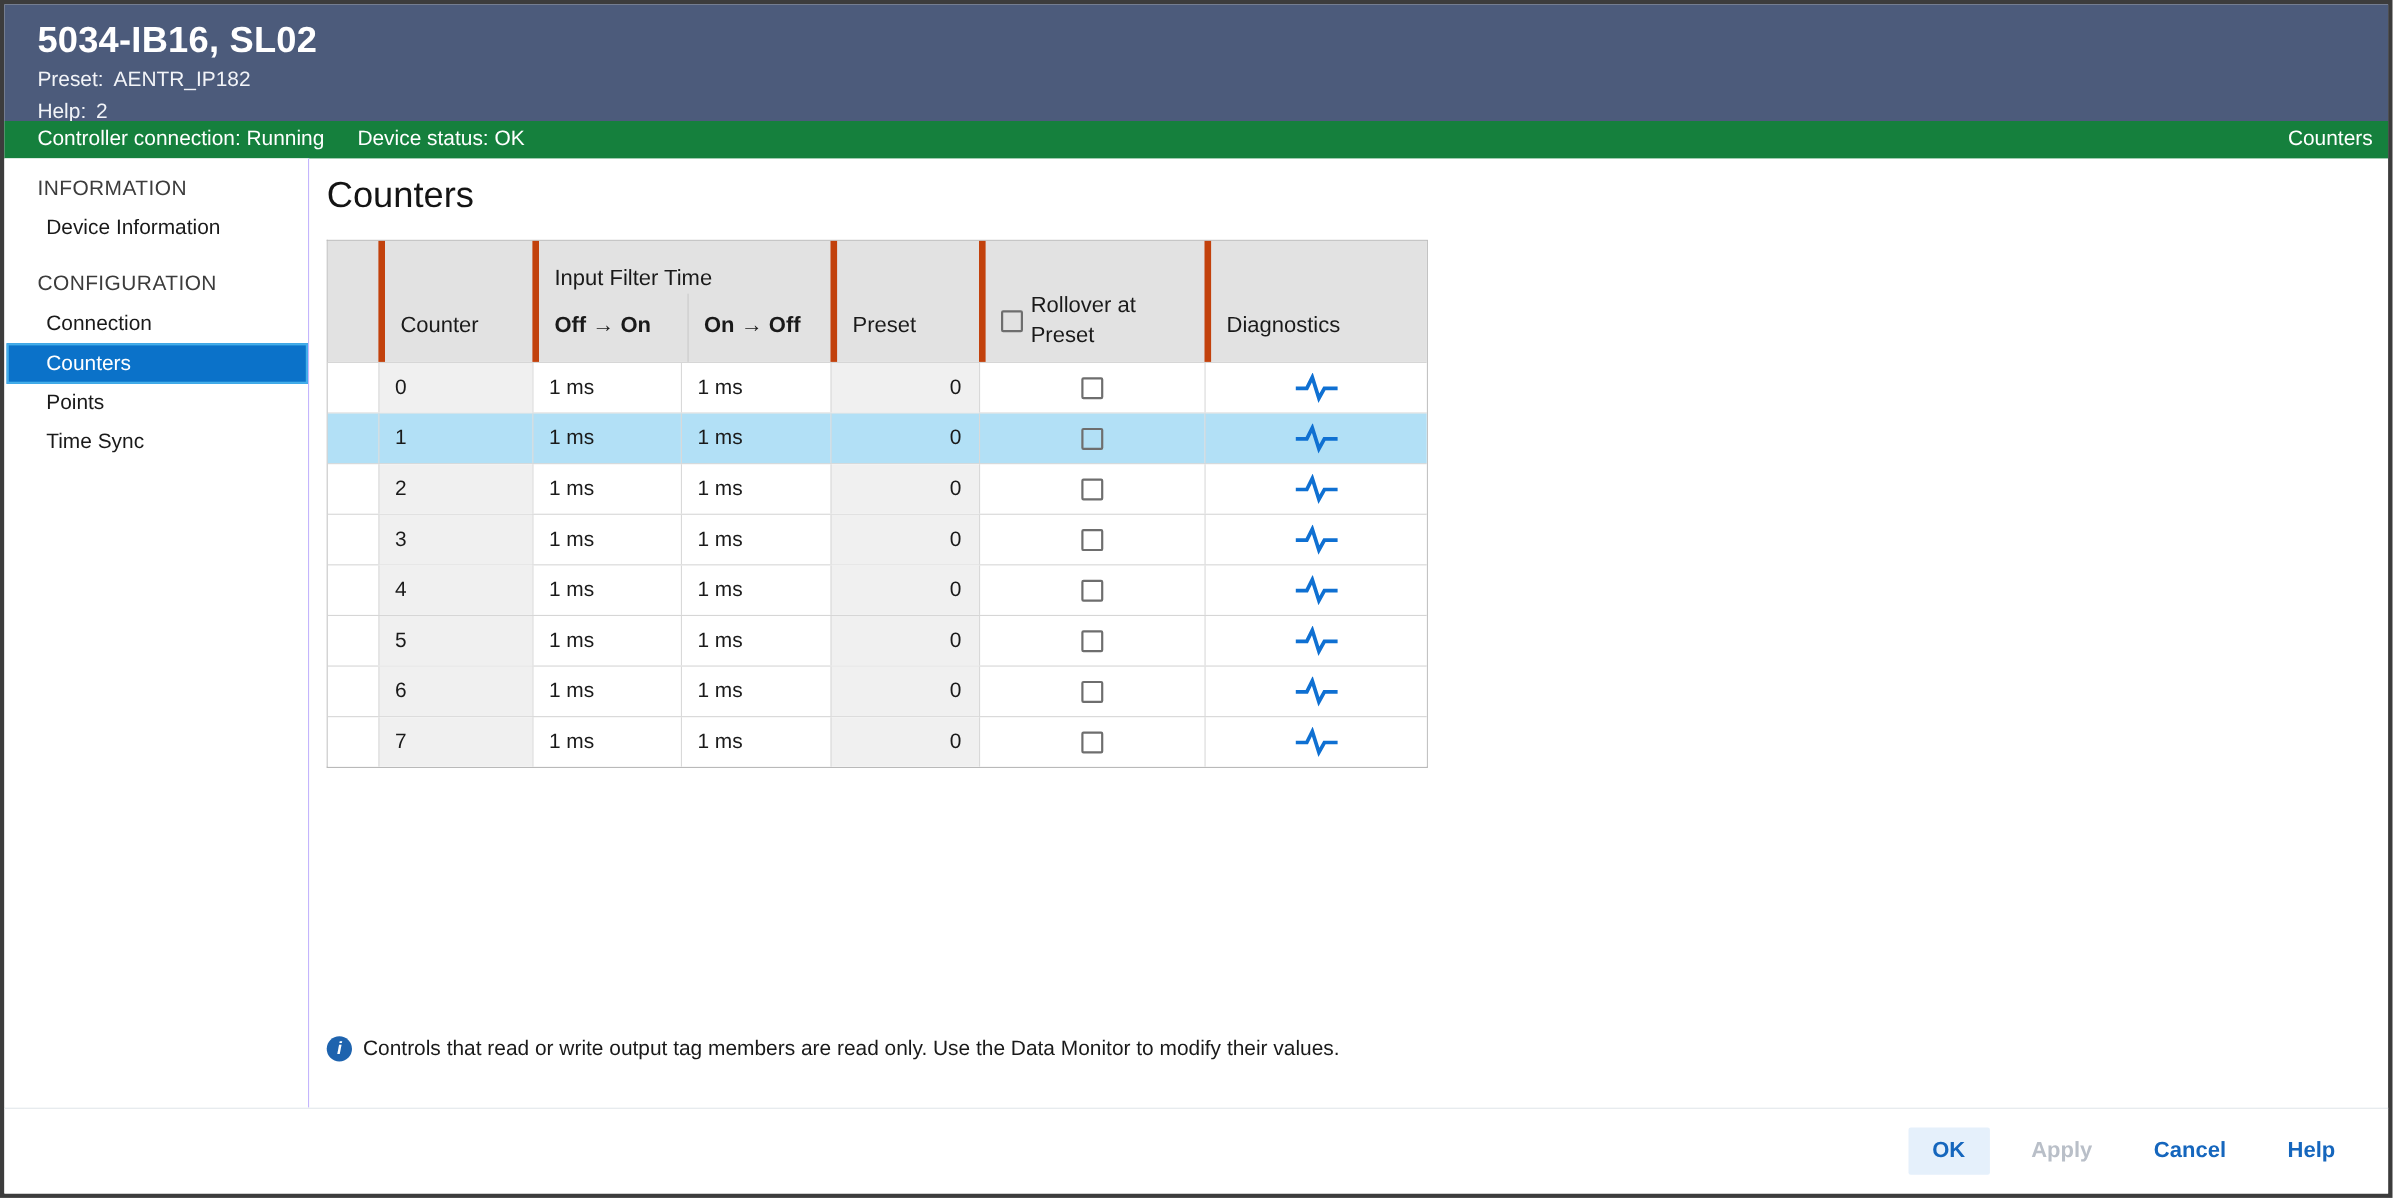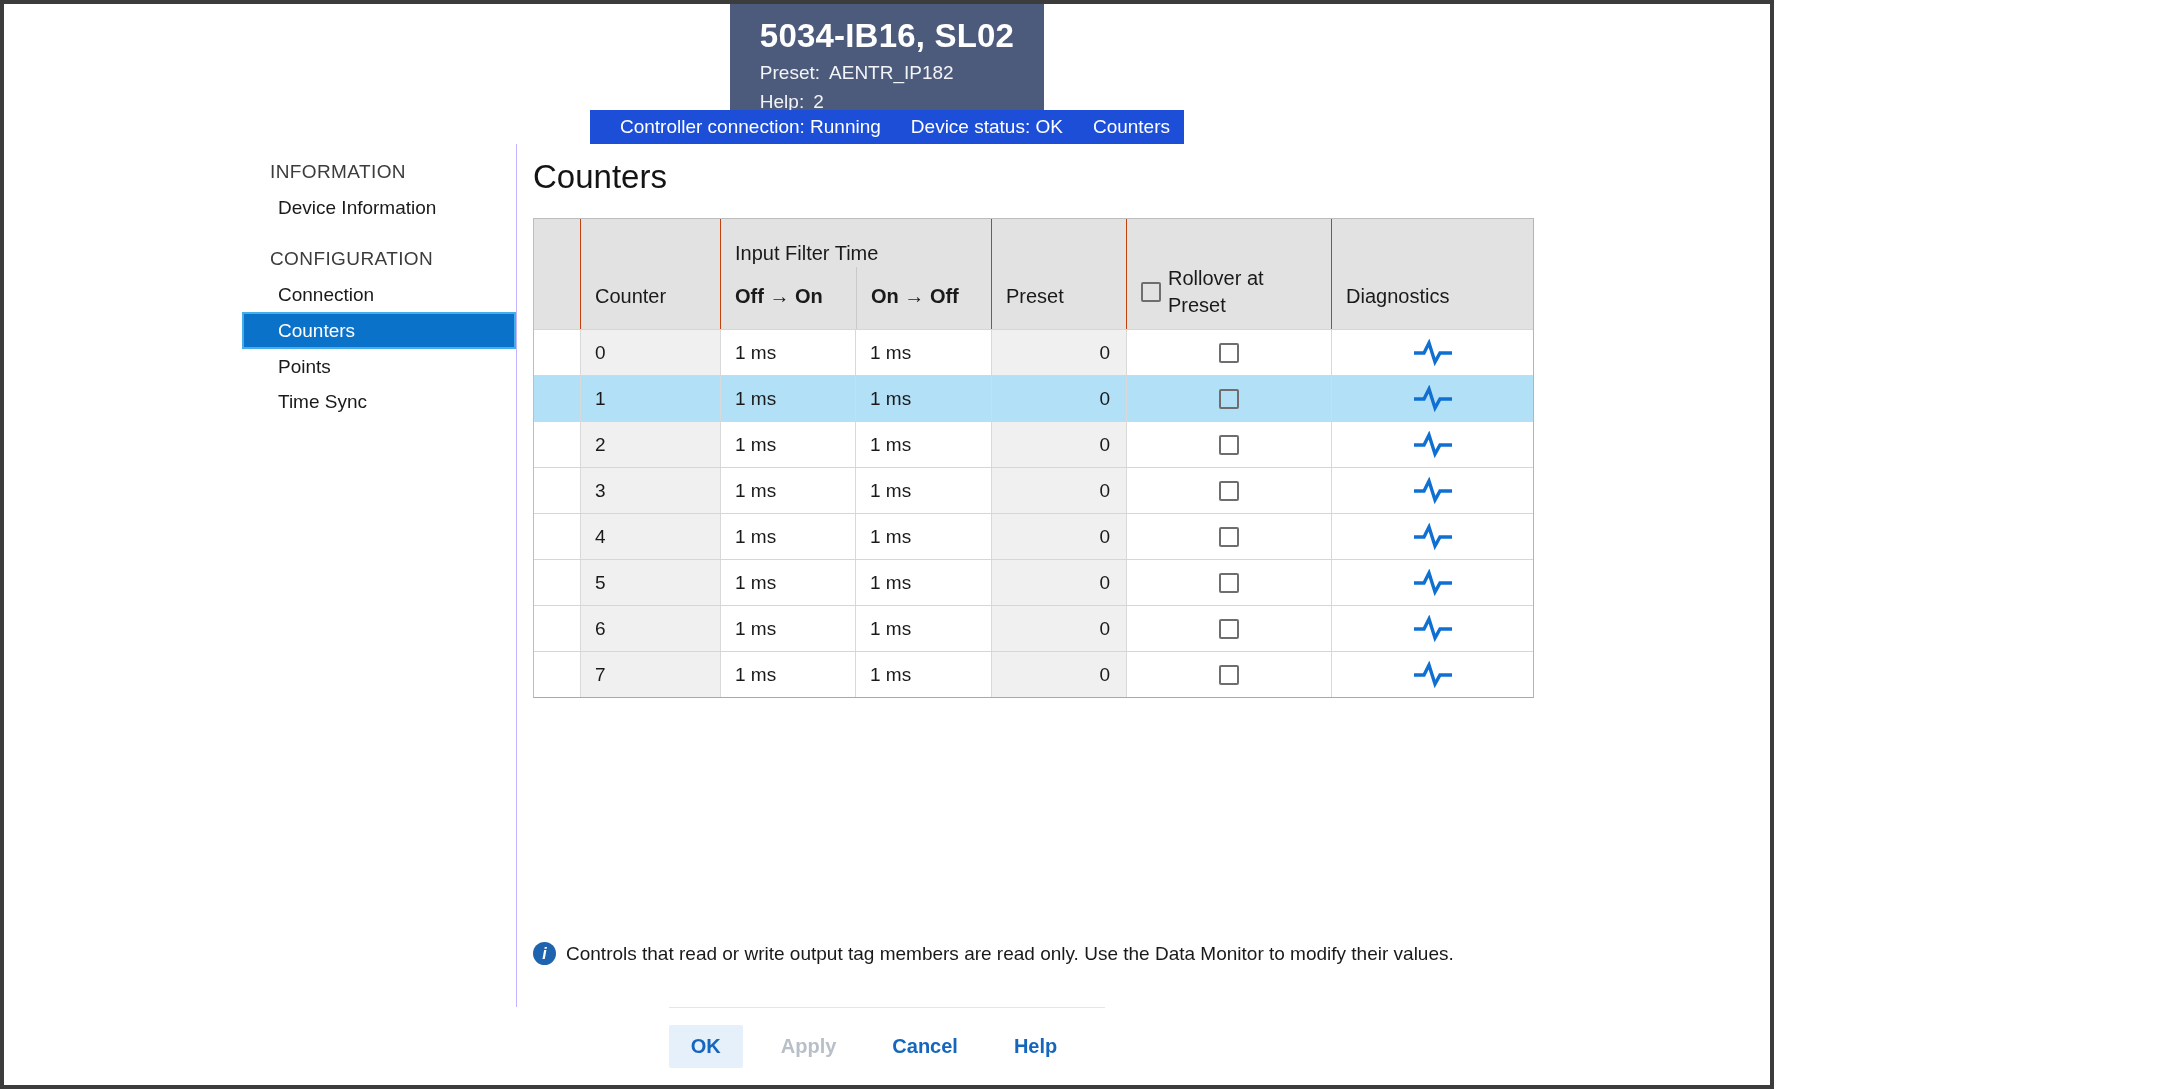--- a/index.html
+++ b/index.html
@@ -5,41 +5,40 @@
   * { box-sizing: border-box; margin: 0; padding: 0; }
   html, body { width: 2175px; height: 1089px; }
   body {
     font-family: "Liberation Sans", "DejaVu Sans", sans-serif;
     color: #1a1a1a;
     background: #fff;
     overflow: hidden;
   }
   .window {
     position: relative;
-    width: 1774px; height: 1089px;
+    width: 2175px; height: 1089px;
     border: 4px solid #3c3c3c;
     display: flex; flex-direction: column;
     background: #fff;
-    align-items: center;
   }
 
   
   .titlebar {
     height: 106px; flex: 0 0 106px;
     background: #4c5b7b;
     color: #fff;
     padding: 13px 30px 0 30px;
   }
   .titlebar .title { font-size: 33px; font-weight: 700; letter-spacing: .2px; }
   .titlebar .meta-line { font-size: 19px; margin-top: 7px; color: #f2f4f8; display: flex; gap: 9px; }
 
   
   .statusbar {
     height: 34px; flex: 0 0 34px;
-    background: #1d4ed8;
+    background: #15803d;
     color: #fff;
     font-size: 19px;
     display: flex; align-items: center;
     padding: 0 14px 0 30px;
   }
   .statusbar .seg { margin-right: 30px; white-space: nowrap; }
   .statusbar .right { margin-left: auto; white-space: nowrap; }
 
   
   .bodyarea { flex: 1 1 auto; display: flex; min-height: 0; }
@@ -77,21 +76,21 @@
     width: 1001px;
     border: 1px solid #bdbdbd;
     border-bottom-color: #a9a9a9;
     border-right-color: #b4b4b4;
   }
   .cols { display: grid; grid-template-columns: 46px 140px 135px 136px 135px 205px 202px; }
 
   .t-head { background: #e2e2e2; height: 110px; }
   .h-cell {
     position: relative;
-    border-left: 1px solid #c2410c;
+    border-left: 6px solid #c2410c;
     display: flex; flex-direction: column; justify-content: flex-end;
     padding: 0 0 21px 14px;
     font-size: 20px;
   }
   .h-cell:first-child { border-left: none; }
   .h-group { grid-column: 3 / 5; padding: 0; display: flex; flex-direction: column; }
   .h-group .group-label { height: 48px; display: flex; align-items: flex-end; padding: 0 0 2px 14px; font-size: 20px; }
   .h-group .group-sub { flex: 1; display: grid; grid-template-columns: 135px 136px; font-weight: bold; }
   .h-sub {
     display: flex; align-items: flex-end; padding: 0 0 21px 14px; font-size: 20px;

